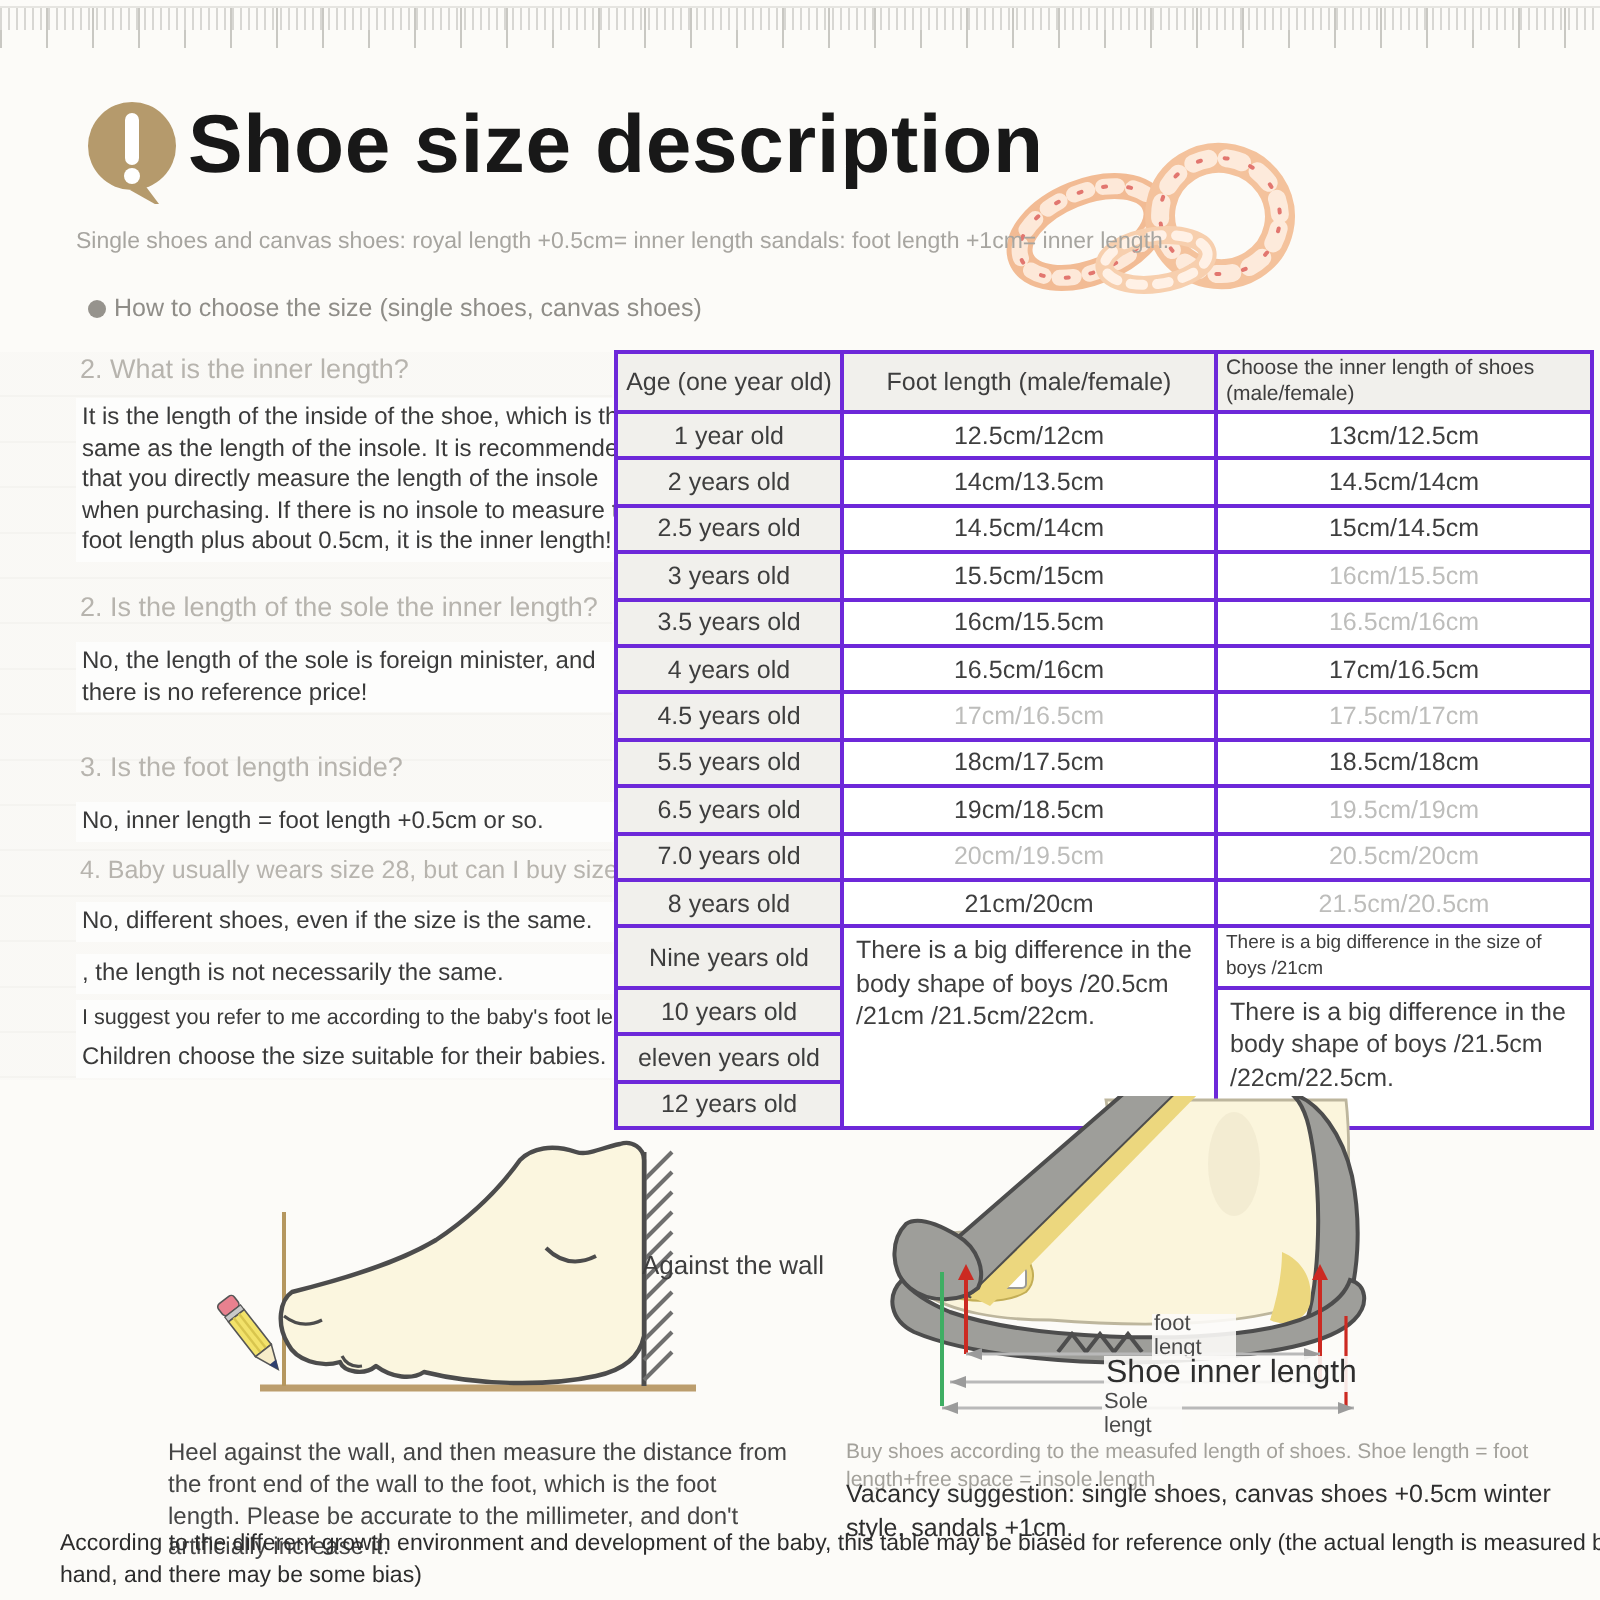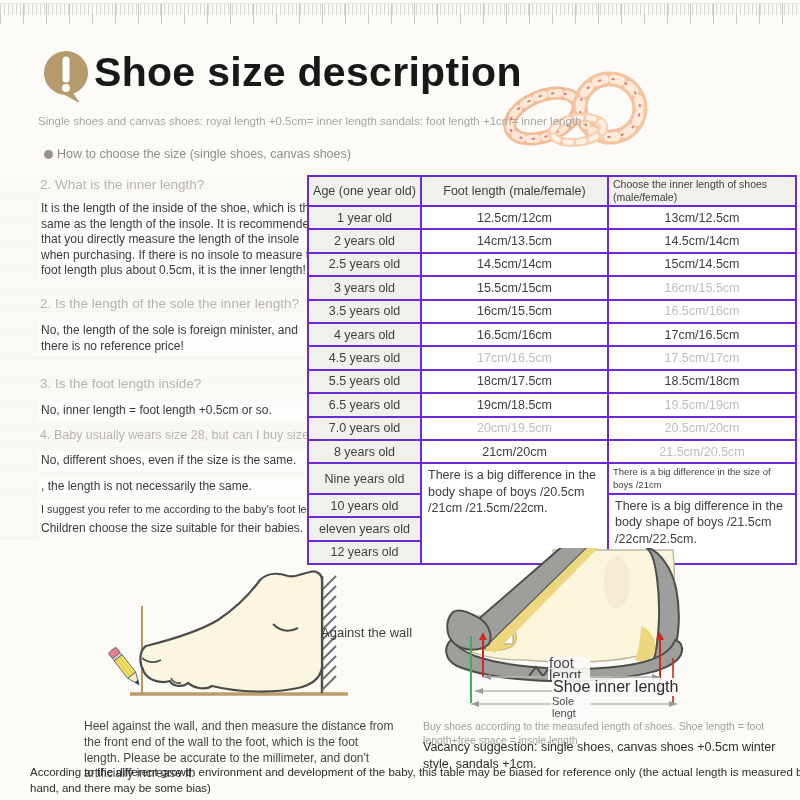--- a/index.html
+++ b/index.html
@@ -41,21 +41,21 @@
   .size-table td.age{background:#f1f0ec;}
   .size-table td.light{color:#bdbdbb;}
   .size-table td.merged{text-align:left;vertical-align:top;padding:3px 6px;line-height:1.32;}
   .size-table td.smallcell{font-size:9.5px;text-align:left;vertical-align:top;padding:2px 4px;line-height:1.3;}
 
   
   .illu-left{position:absolute;left:70px;top:550px;width:350px;height:167px;}
   .illu-right{position:absolute;left:445px;top:548px;width:345px;height:174px;}
   .wall-label{position:absolute;left:321px;top:625px;font-size:13px;color:#3e3e3e;}
   .lbl{position:absolute;color:#4a4a4a;background:rgba(252,251,248,.9);padding:0 1px;}
-  .lbl-foot{left:548px;top:657px;width:40px;font-size:15px;line-height:11.5px;}
+  .lbl-foot{left:576px;top:657px;width:40px;font-size:11px;line-height:11.5px;}
   .lbl-inner{left:552px;top:678px;font-size:16px;color:#2e2e2e;}
   .lbl-sole{left:551px;top:696px;width:38px;font-size:11px;line-height:11.5px;}
 
   .caption-left{position:absolute;left:84px;top:719px;width:312px;font-size:12px;line-height:1.32;color:#454545;text-align:left;}
   .caption-right{position:absolute;left:423px;top:720px;width:368px;font-size:10.5px;line-height:1.3;color:#a3a19b;}
   .suggestion{position:absolute;left:423px;top:739px;width:362px;font-size:12.5px;line-height:1.35;color:#2e2e2e;}
   .footer-note{position:absolute;left:10px;top:765px;width:780px;font-size:11.5px;line-height:1.35;color:#2c2c2c;margin-left:20px;}
 </style>
 </head>
 <body>

